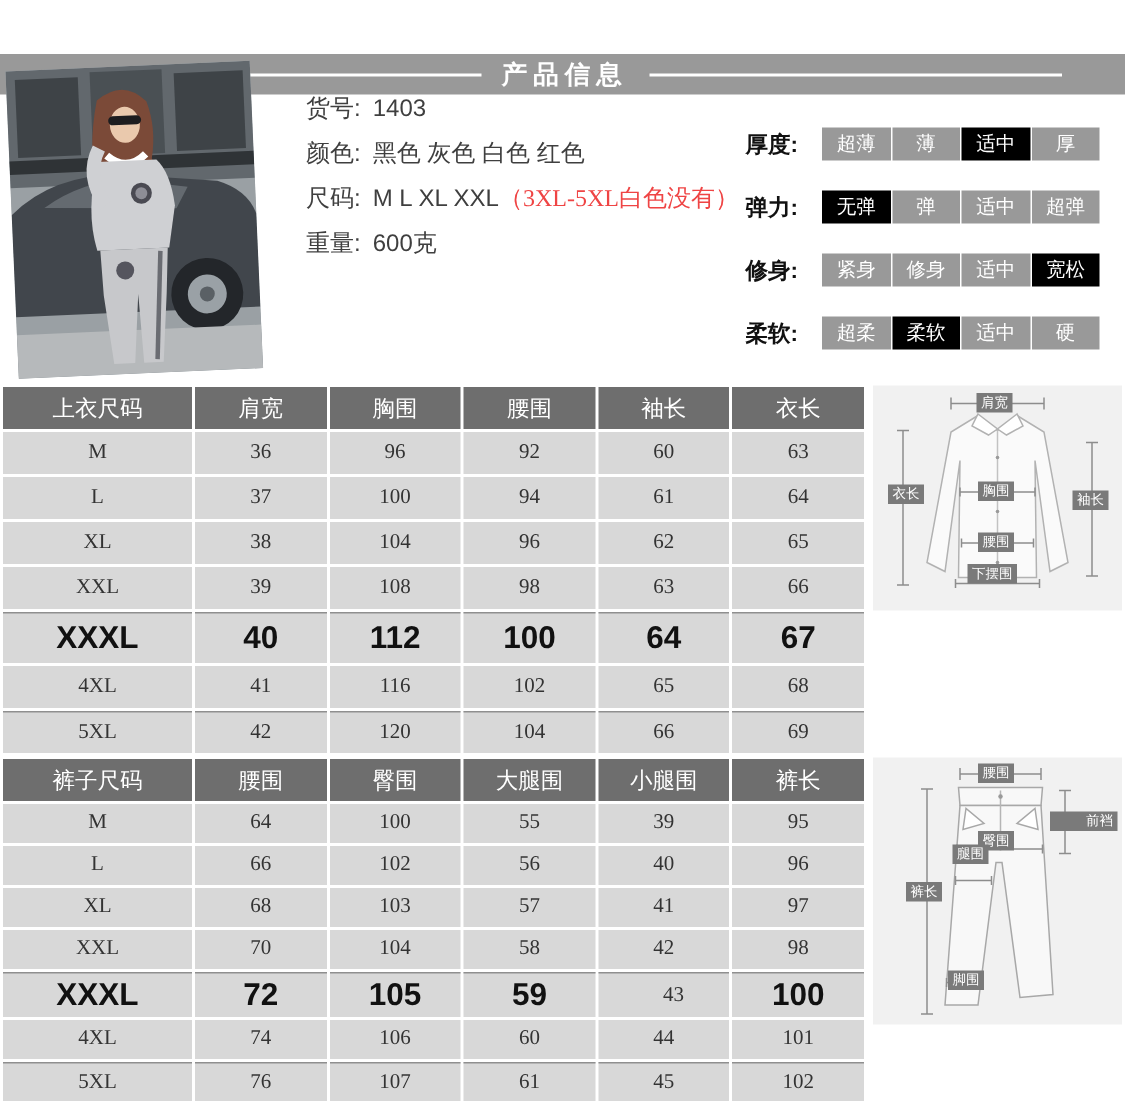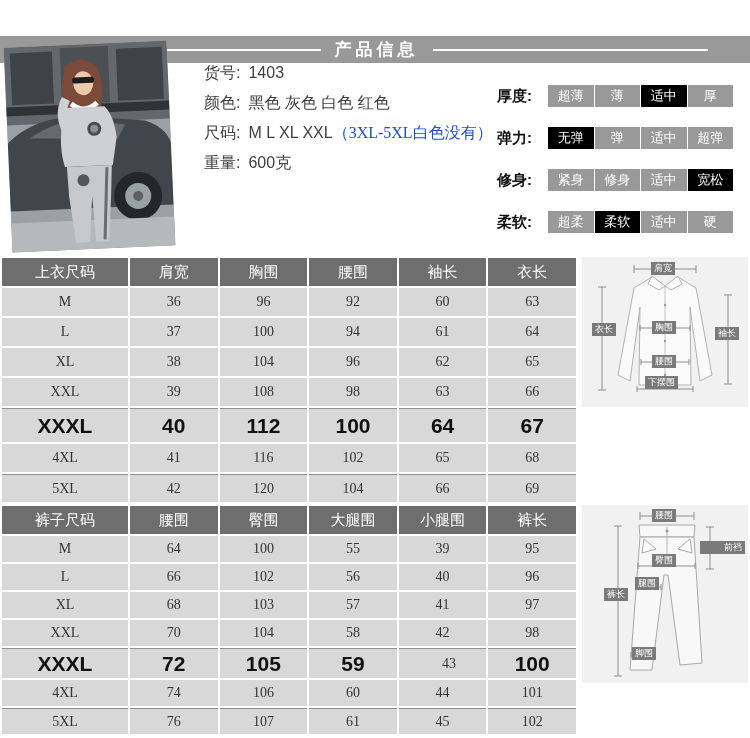--- a/index.html
+++ b/index.html
@@ -16,21 +16,21 @@
   .banner-title { color:#ffffff; font-size:17px; font-weight:bold; letter-spacing:4px; margin:0 14px; white-space:nowrap; }
 
   
   .photo { position:absolute; left:8px; top:44px; width:163px; height:205px;
            transform:rotate(-2.5deg); transform-origin:center; overflow:hidden; background:#9aa0a4; }
 
   
   .info-list { position:absolute; left:204px; top:58px; width:290px; }
   .info-row { height:30px; line-height:30px; font-size:16px; color:#3f3f3f; white-space:nowrap; }
   .info-label { margin-right:8px; }
-  .size-note { color:#1d4ed8; font-family:"Liberation Serif","DejaVu Serif",serif; font-size:16px; }
+  .size-note { color:#ef4444; font-family:"Liberation Serif","DejaVu Serif",serif; font-size:16px; }
 
   
   .attrs { position:absolute; left:497px; top:85px; width:236px; display:flex; flex-direction:column; gap:20px; }
   .attr-row { display:flex; align-items:center; height:22px; }
   .attr-label { width:51px; font-size:15px; font-weight:bold; color:#111; flex:none; }
   .attr-opts { flex:1; display:flex; gap:1px; background:#ffffff; height:22px; }
   .attr-opt { flex:1; background:#999999; color:#ffffff; font-size:13px; text-align:center; line-height:22px; white-space:nowrap; }
   .attr-opt.sel { background:#000000; }
 
   
@@ -378,18 +378,18 @@
           <line x1="32" y1="21" x2="40" y2="21"></line>
           <line x1="32" y1="171" x2="40" y2="171"></line>
         <line x1="49" y1="150" x2="71" y2="150"></line>
           <line x1="49" y1="147" x2="49" y2="153"></line>
           <line x1="71" y1="147" x2="71" y2="153"></line>
       </g>
     </svg>
     <span class="diag-label" style="left:70px; top:4px;">腰围</span>
     <span class="diag-label" style="left:118px; top:36px;padding-left:24px;">前裆</span>
     <span class="diag-label" style="left:70px; top:49px;">臀围</span>
-    <span class="diag-label" style="left:53px; top:72px;">腿围</span>
+    <span class="diag-label" style="left:53px; top:58px;">腿围</span>
     <span class="diag-label" style="left:22px; top:83px;">裤长</span>
     <span class="diag-label" style="left:50px; top:142px;">脚围</span>
   </div>
 
 </div>
 
 </body></html>

